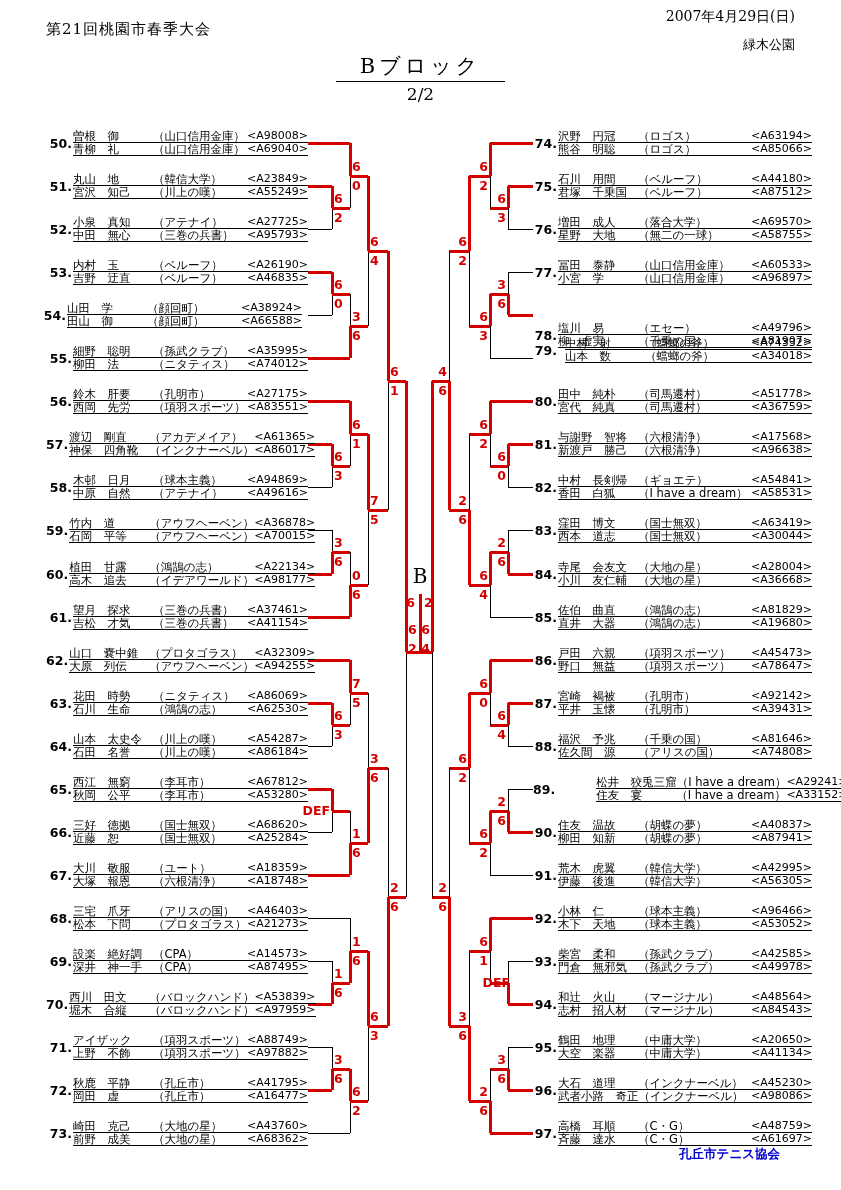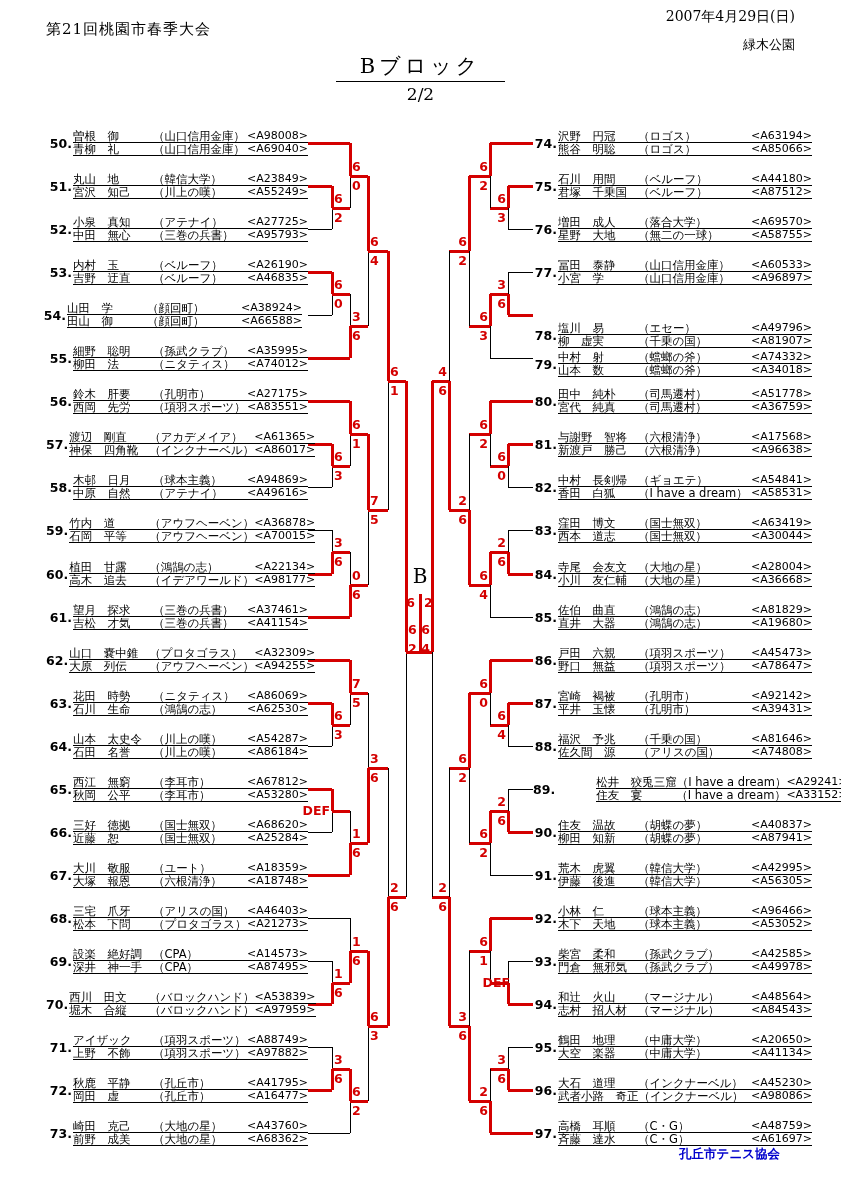--- a/index.html
+++ b/index.html
@@ -662,21 +662,21 @@
             <span class="pc">（エセー）</span>
             <span class="pi">&lt;A49796&gt;</span>
           </div>
           <div class="prow">
             <span class="pn">柳　虚実</span>
             <span class="pc">（千乗の国）</span>
             <span class="pi">&lt;A81907&gt;</span>
           </div>
         </div>
       </div>
-      <div class="entry" style="left: 533px; width: 279px; top: 351px;">
+      <div class="entry" style="left: 533px; width: 279px; top: 337px; gap: 7px;">
         <div class="num" style="width: 24px;">79.</div>
         <div class="rows">
           <div class="prow">
             <span class="pn">中村　射</span>
             <span class="pc">（蟷螂の斧）</span>
             <span class="pi">&lt;A74332&gt;</span>
           </div>
           <div class="prow">
             <span class="pn">山本　数</span>
             <span class="pc">（蟷螂の斧）</span>

